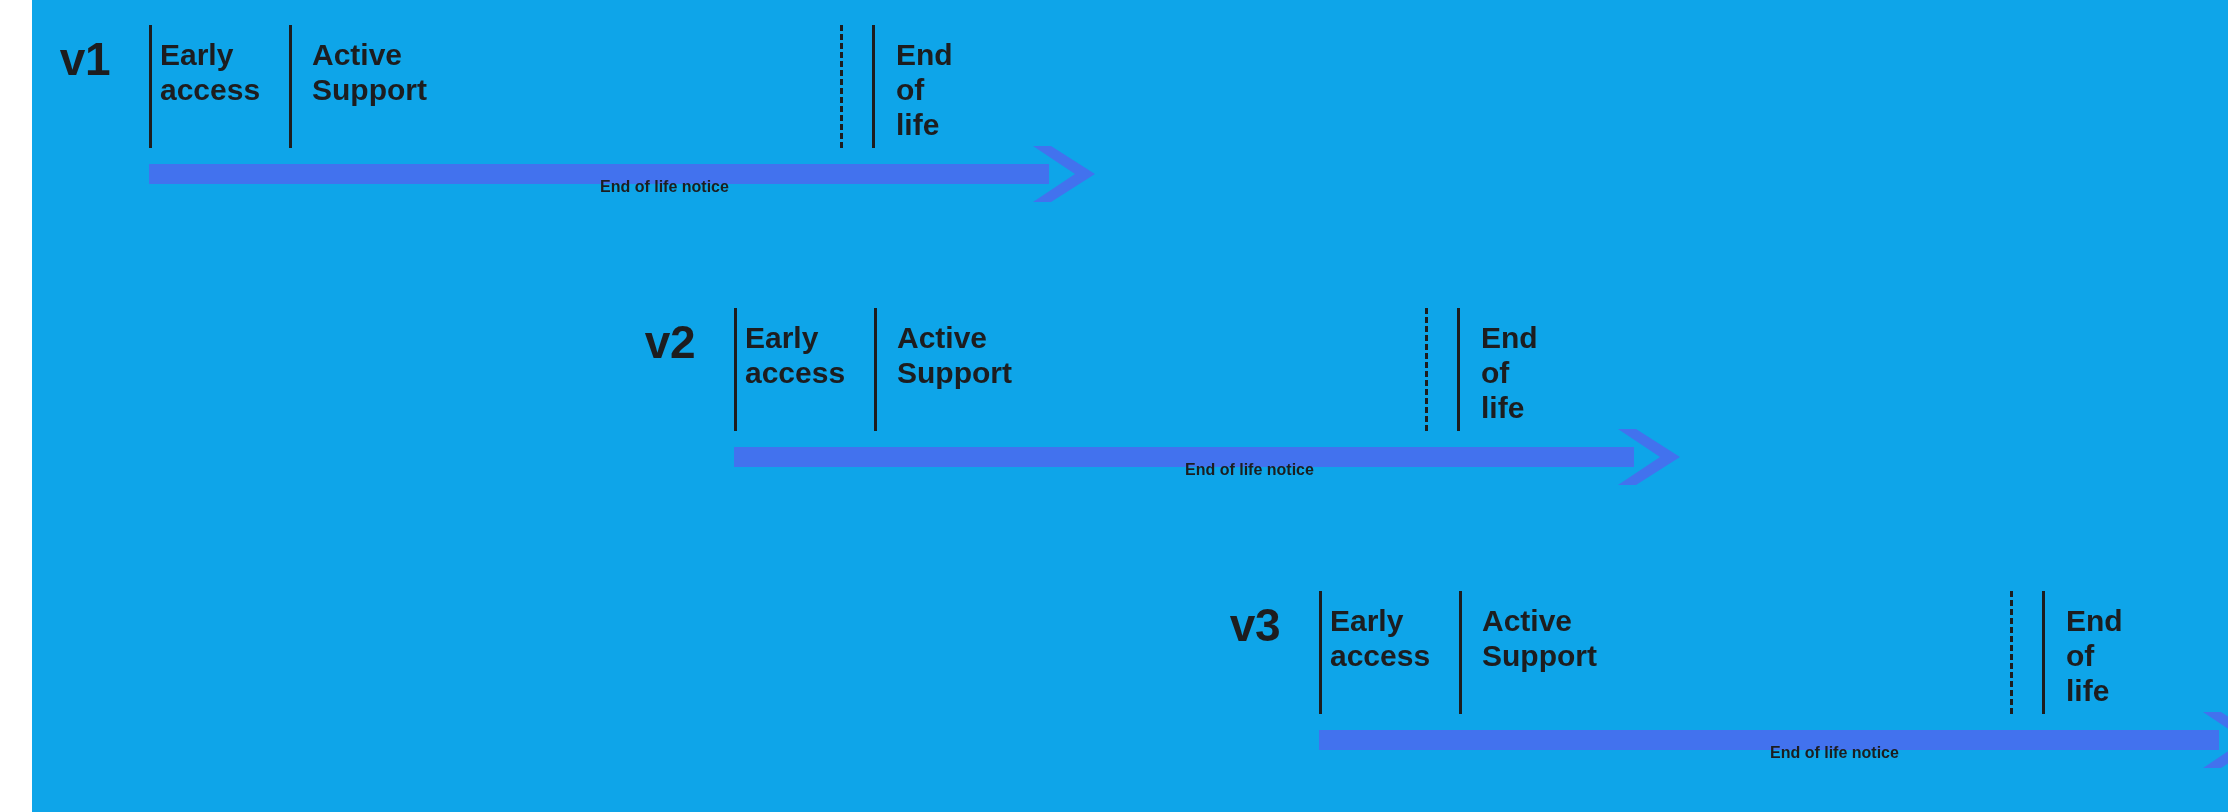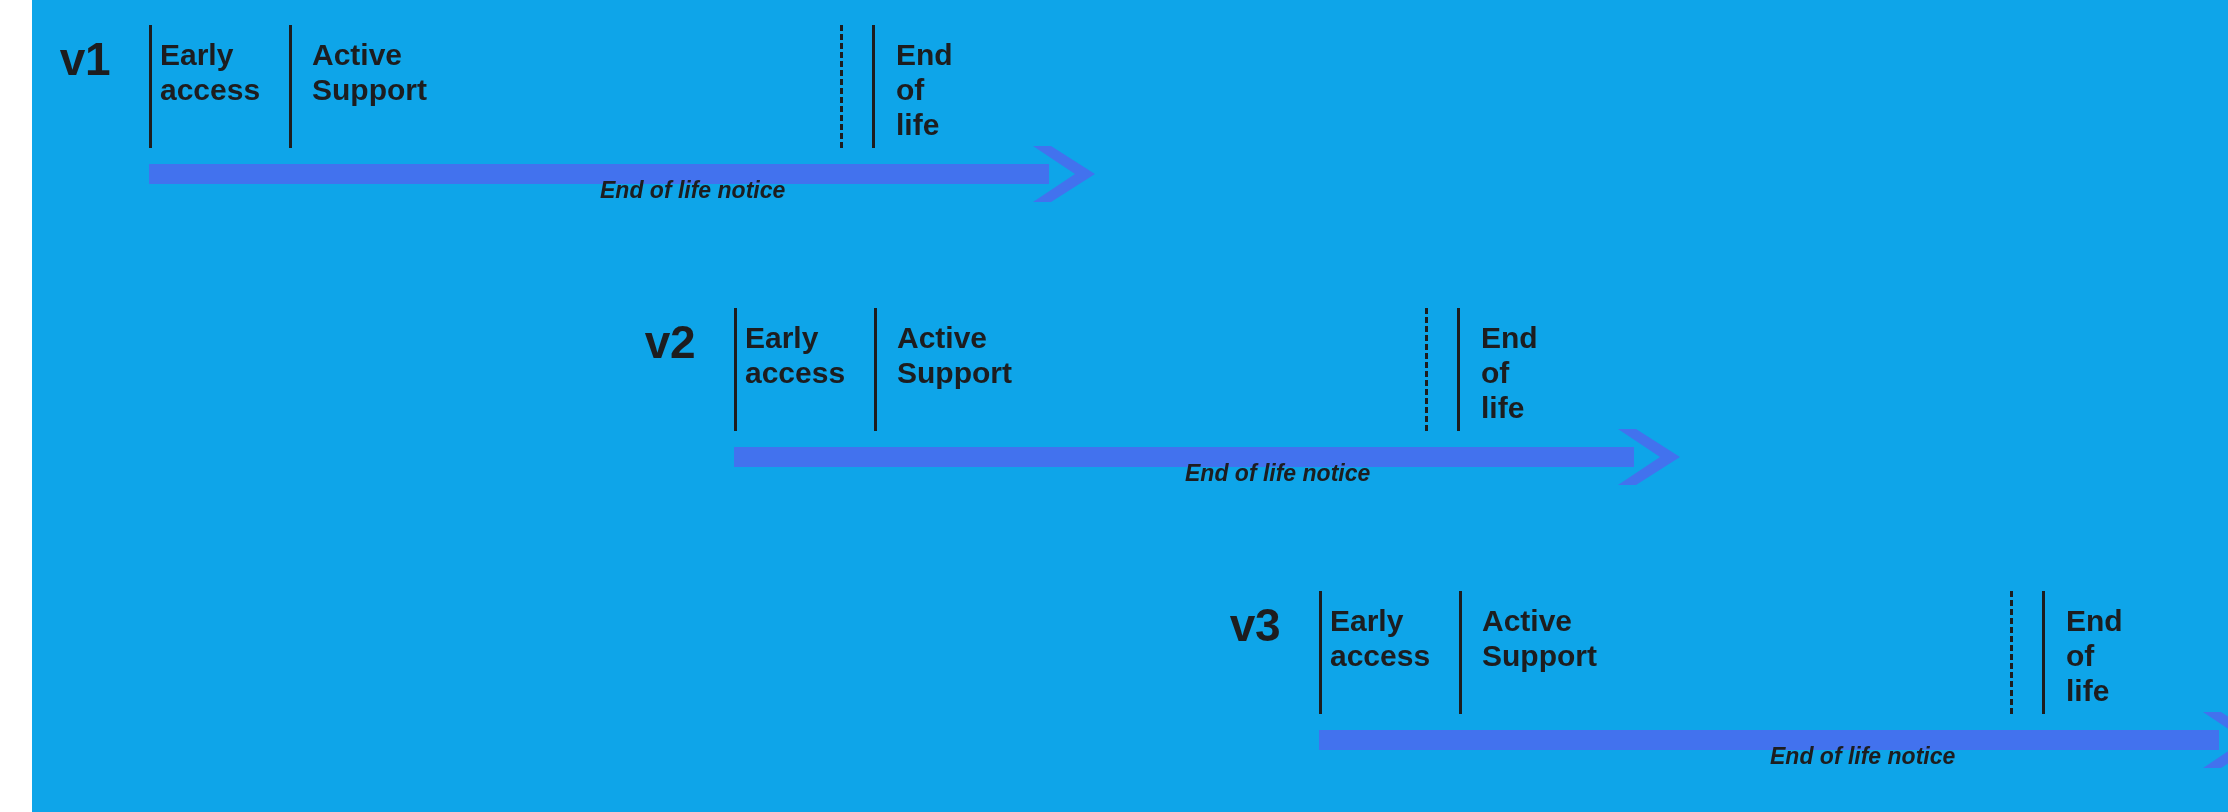--- a/index.html
+++ b/index.html
@@ -72,26 +72,25 @@
     height: 56px;
   }
   .lifespan-arrow svg {
     display: block;
     overflow: visible;
   }
 
   
   .notice-caption {
     position: absolute;
-    font-size: 23px;
+    font-size: 16px;
     font-weight: 700;
     color: #1d1d1f;
     white-space: nowrap;
     line-height: 1;
-    font-style: italic;
   }
 </style>
 </head>
 <body>
 
 <div id="canvas">
     <div class="timeline-row" style="left: 0px; top: 0px;">
       <div class="version-label">v1</div>
       <div class="phase-rule" style="left: 117px; top: 25px; height: 123px;"></div>
       <div class="phase-rule" style="left: 257px; top: 25px; height: 123px;"></div>

